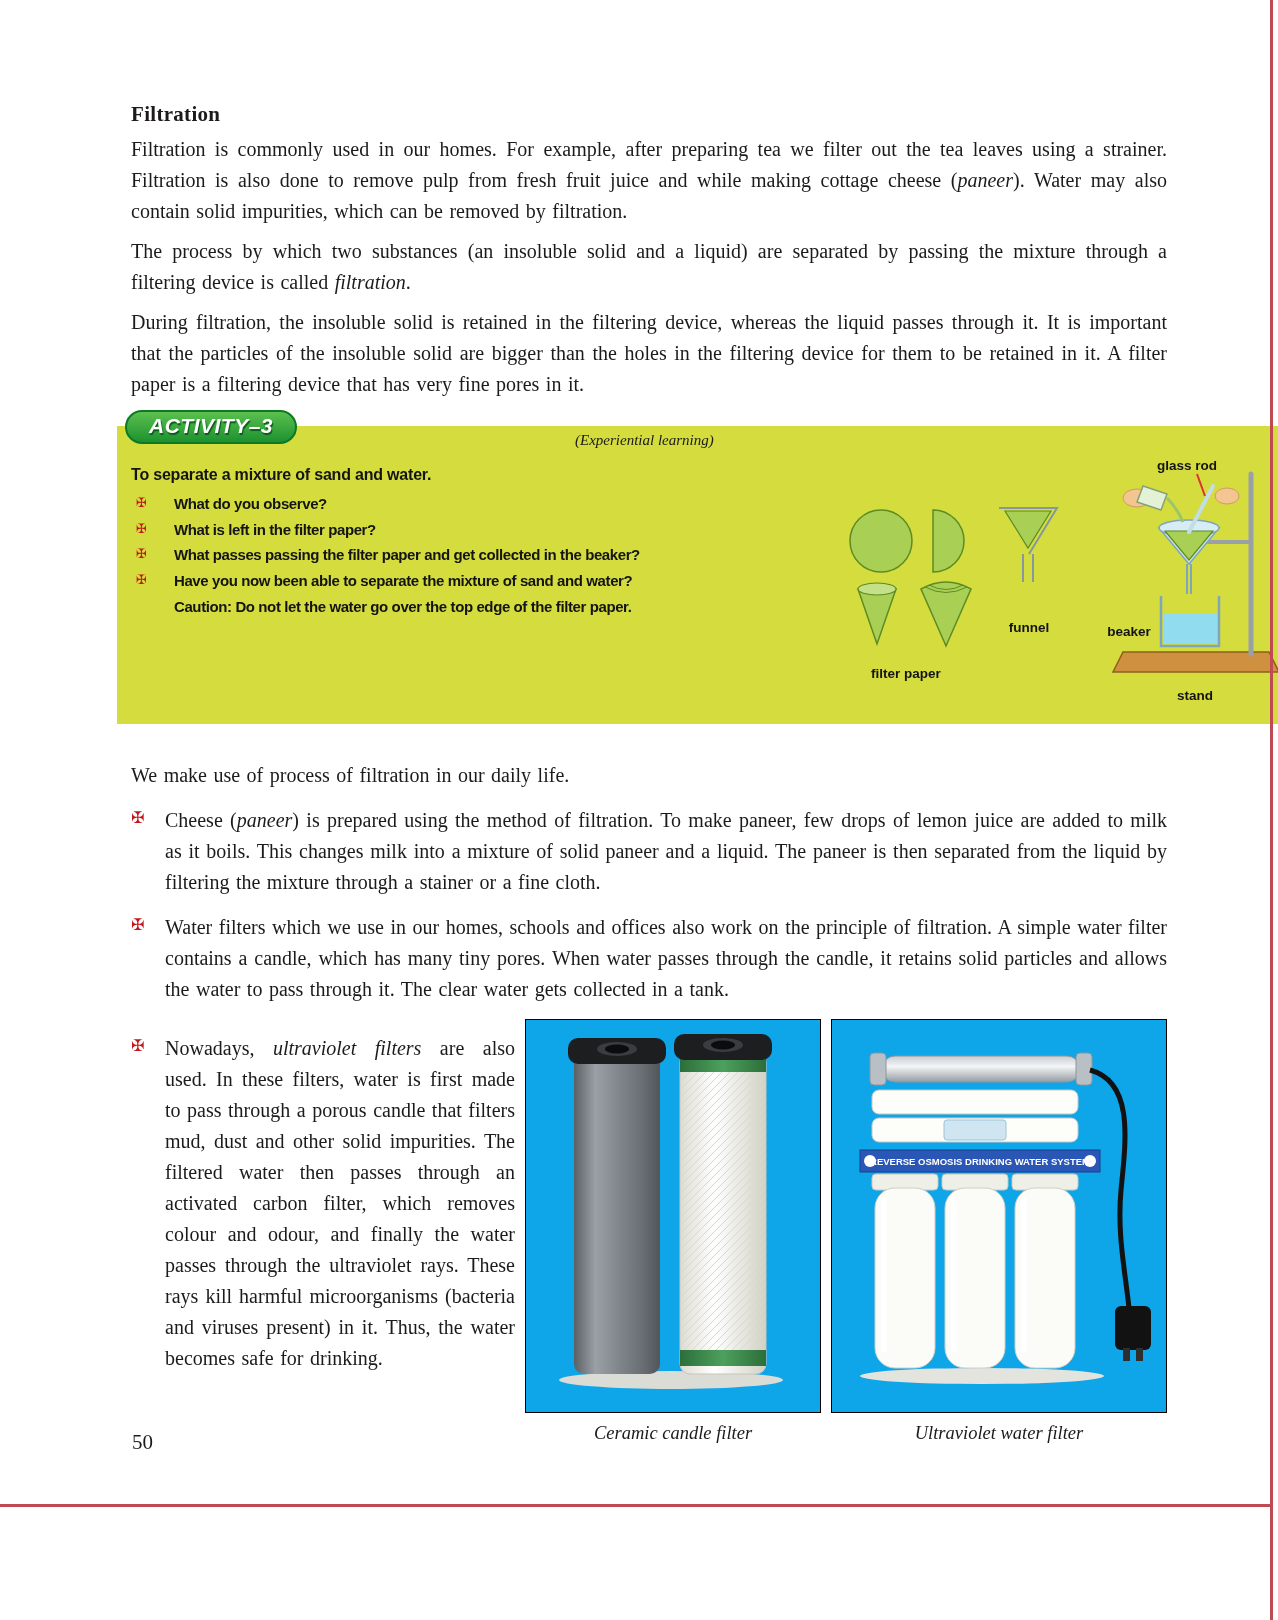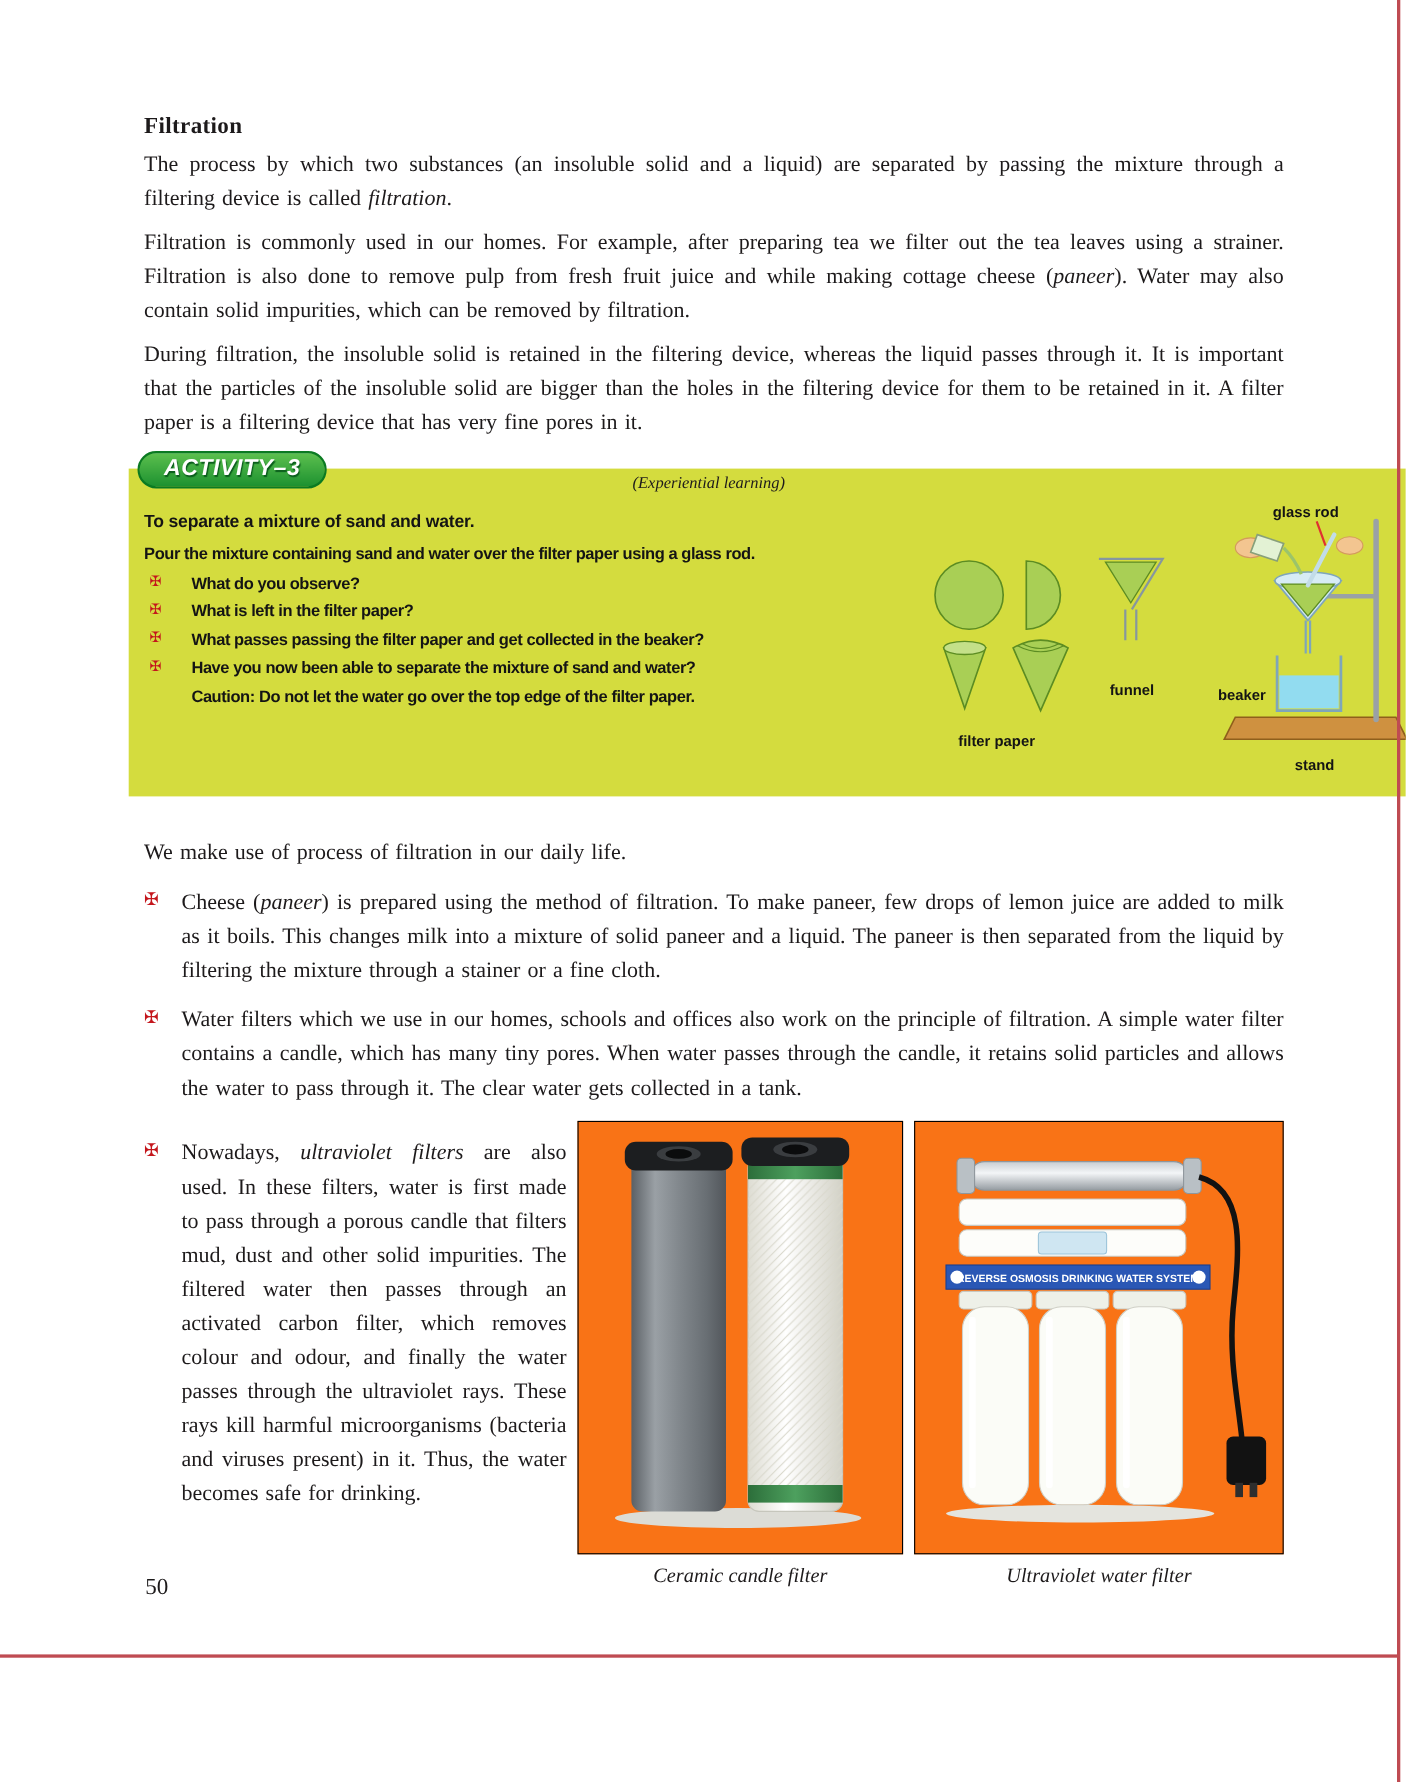--- a/index.html
+++ b/index.html
@@ -50,49 +50,48 @@
   .bullet { display:flex; margin:14px 0 0; }
   .bullet .cross { flex:none; width:34px; color:#c4161c; font-size:16px; padding-top:3px;
                    font-family:"DejaVu Sans", sans-serif; }
   .bullet .btext { flex:1; text-align:justify; font-size:20px; line-height:1.55; word-spacing:1.5px; }
 
   
   .bottom-row { display:flex; align-items:flex-start; margin-top:14px; }
   .bullet3 { flex:none; width:384px; display:flex; }
   .bullet3 .btext { text-align:justify; }
   .fig-col { flex:none; margin-left:10px; }
-  .fig-frame { border:1px solid #000; background:#f97316; display:block; }
+  .fig-frame { border:1px solid #000; background:#0ea5e9; display:block; }
   .fig-frame svg { display:block; }
   .fig-caption { text-align:center; font-style:italic; font-size:18.5px; margin-top:10px; }
 </style>
 </head>
 <body>
 
 <div class="page">
 
   <div class="content">
 
     <h1 class="heading">Filtration</h1>
 
+    <p class="body-p"><span>Filtration is commonly used in our homes. For example, after preparing tea we filter out the tea leaves using a strainer. Filtration is also done to remove pulp from fresh fruit juice and while making cottage cheese (</span><i>paneer</i><span>). Water may also contain solid impurities, which can be removed by filtration.</span></p>
+
     <p class="body-p"><span>The process by which two substances (an insoluble solid and a liquid) are separated by passing the mixture through a filtering device is called </span><i>filtration</i><span>.</span></p>
-
-    <p class="body-p"><span>Filtration is commonly used in our homes. For example, after preparing tea we filter out the tea leaves using a strainer. Filtration is also done to remove pulp from fresh fruit juice and while making cottage cheese (</span><i>paneer</i><span>). Water may also contain solid impurities, which can be removed by filtration.</span></p>
 
     <p class="body-p">During filtration, the insoluble solid is retained in the filtering device, whereas the liquid passes through it. It is important that the particles of the insoluble solid are bigger than the holes in the filtering device for them to be retained in it. A filter paper is a filtering device that has very fine pores in it.</p>
 
     <section class="activity">
       <div class="activity-pill">
         <span>ACTIVITY–3</span>
       </div>
       <div class="activity-tagline">(Experiential learning)</div>
 
       <div class="activity-inner">
         <div class="activity-text">
           <p class="a-title">To separate a mixture of sand and water.</p>
-          <p class="a-step">Pour the mixture containing sand and water over the filter paper using a glass rod.</p>
 
           <div class="a-q">
             <span class="cross">✠</span>
             <span class="qtext">What do you observe?</span>
           </div>
           <div class="a-q">
             <span class="cross">✠</span>
             <span class="qtext">What is left in the filter paper?</span>
           </div>
           <div class="a-q">

